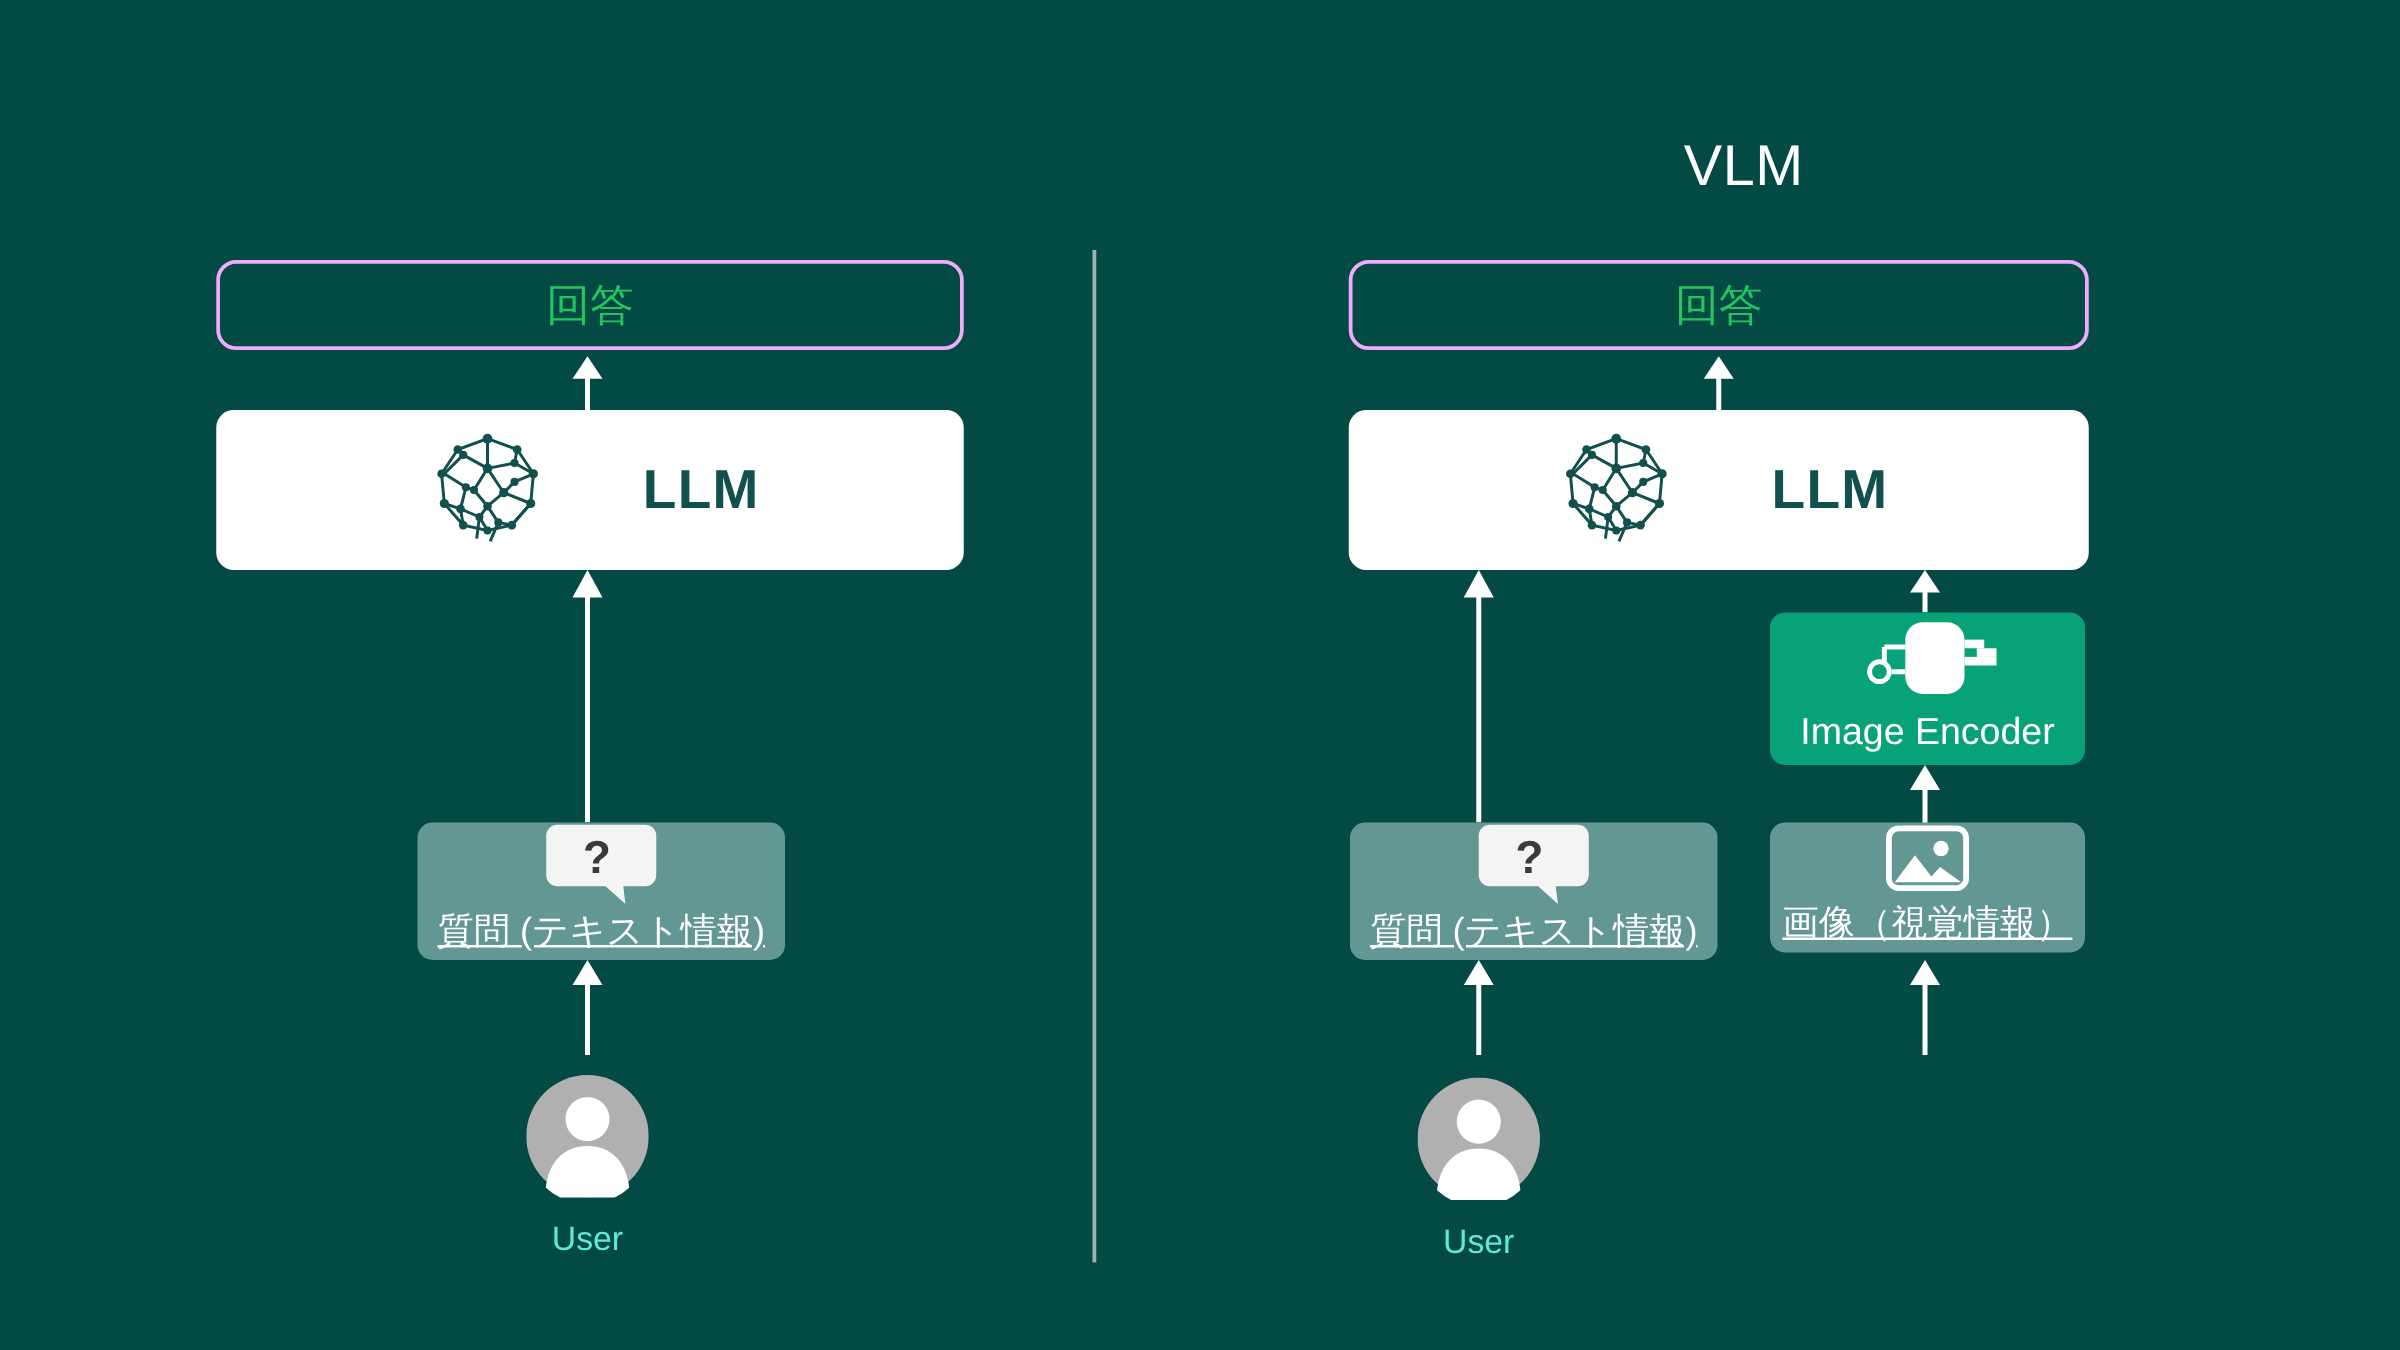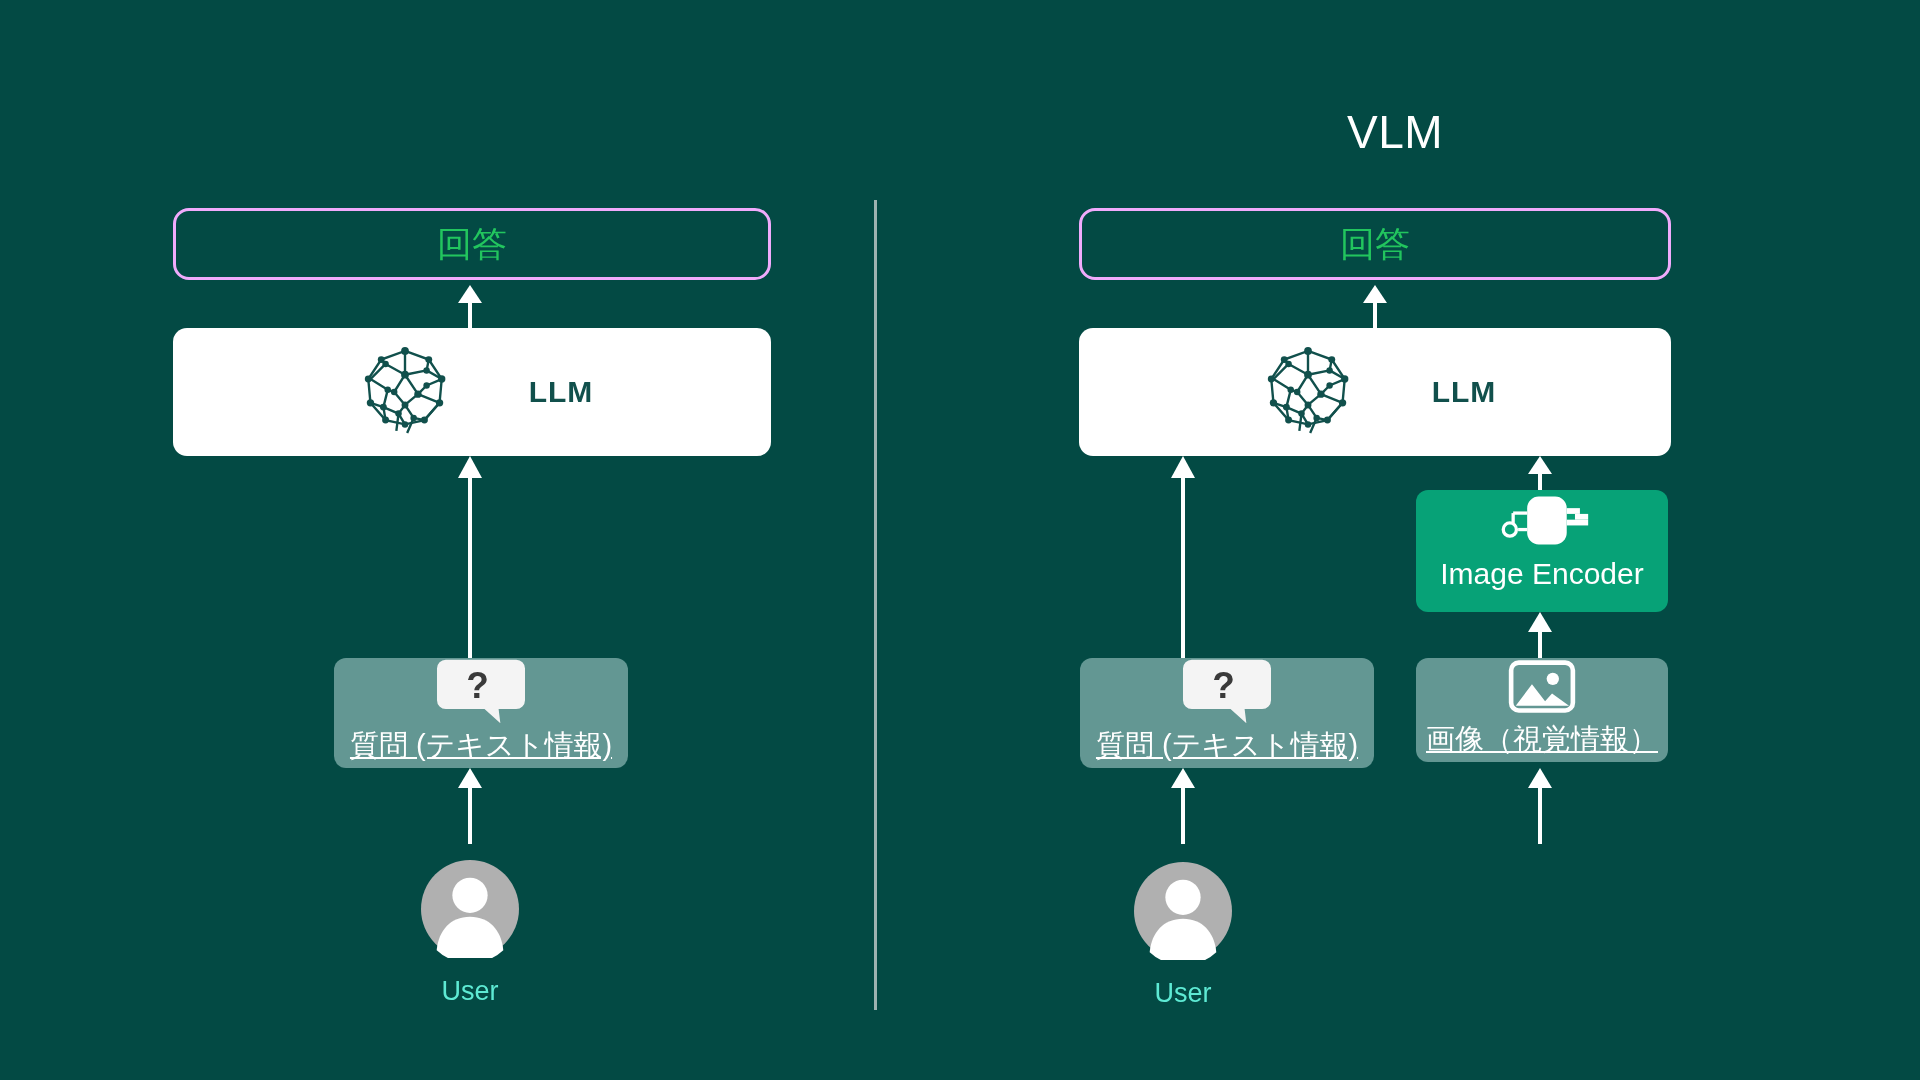--- a/index.html
+++ b/index.html
@@ -47,34 +47,34 @@
   .llm-box{
     position:absolute;
     background:#ffffff;
     border-radius:14px;
     box-sizing:border-box;
     display:flex;align-items:center;justify-content:center;
     gap:70px;
   }
   .llm-label{
     color:#11504c;
-    font-size:30px;
+    font-size:44px;
     font-weight:bold;
     letter-spacing:1px;
   }
   .brain-icon{width:108px;height:108px;display:block;}
 
   
   .encoder-box{
     position:absolute;
     background:#07a277;
     border-radius:12px;
     box-sizing:border-box;
     display:flex;flex-direction:column;align-items:center;justify-content:flex-end;
-    padding-bottom:22px;
+    padding-bottom:10px;
   }
   .encoder-label{
     color:#ffffff;font-size:30px;line-height:1.1;white-space:nowrap;
   }
   .chip-icon{width:118px;height:74px;display:block;margin-bottom:6px;}
 
   
   .input-box{
     position:absolute;
     background:#639793;

